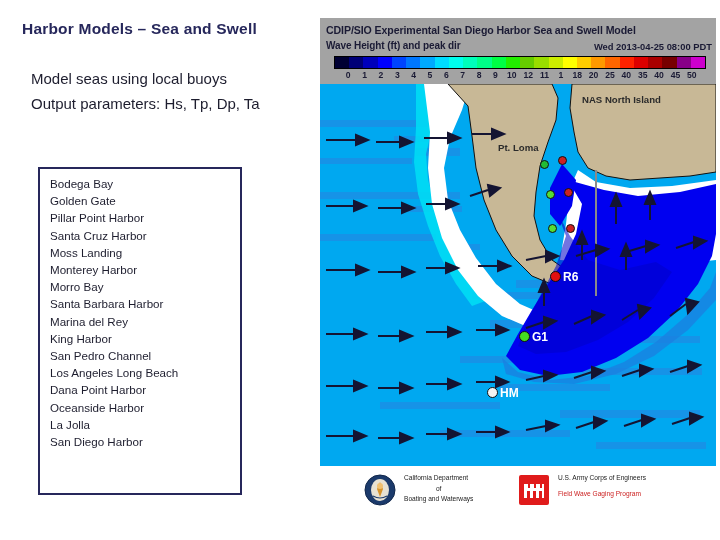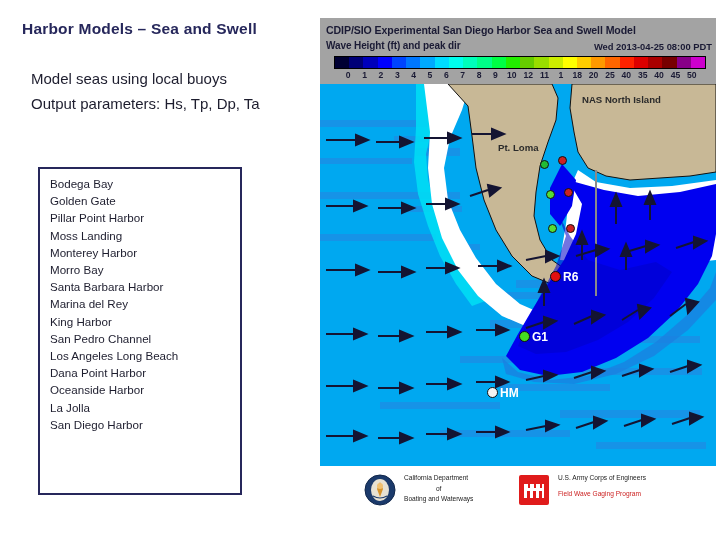--- a/index.html
+++ b/index.html
@@ -193,20 +193,21 @@
 
 <div id="slide-title">Harbor Models – Sea and Swell</div>
 
 <div class="bullet-line" id="bullet-0">Model seas using local buoys</div>
 <div class="bullet-line" id="bullet-1">Output parameters: Hs, Tp, Dp, Ta</div>
 
 <div id="harbor-list-box">
     <div class="harbor-item">Bodega Bay</div>
     <div class="harbor-item">Golden Gate</div>
     <div class="harbor-item">Pillar Point Harbor</div>
+    <div class="harbor-item">Santa Cruz Harbor</div>
     <div class="harbor-item">Moss Landing</div>
     <div class="harbor-item">Monterey Harbor</div>
     <div class="harbor-item">Morro Bay</div>
     <div class="harbor-item">Santa Barbara Harbor</div>
     <div class="harbor-item">Marina del Rey</div>
     <div class="harbor-item">King Harbor</div>
     <div class="harbor-item">San Pedro Channel</div>
     <div class="harbor-item">Los Angeles Long Beach</div>
     <div class="harbor-item">Dana Point Harbor</div>
     <div class="harbor-item">Oceanside Harbor</div>

